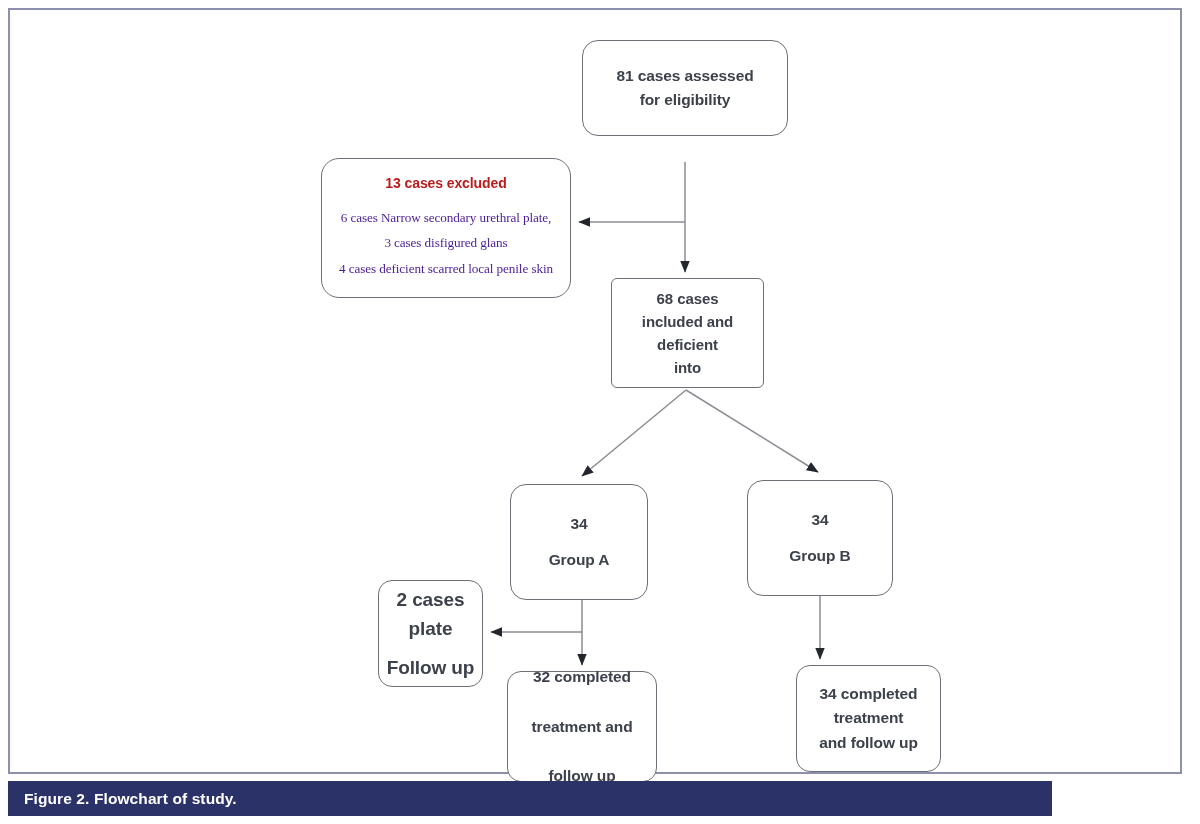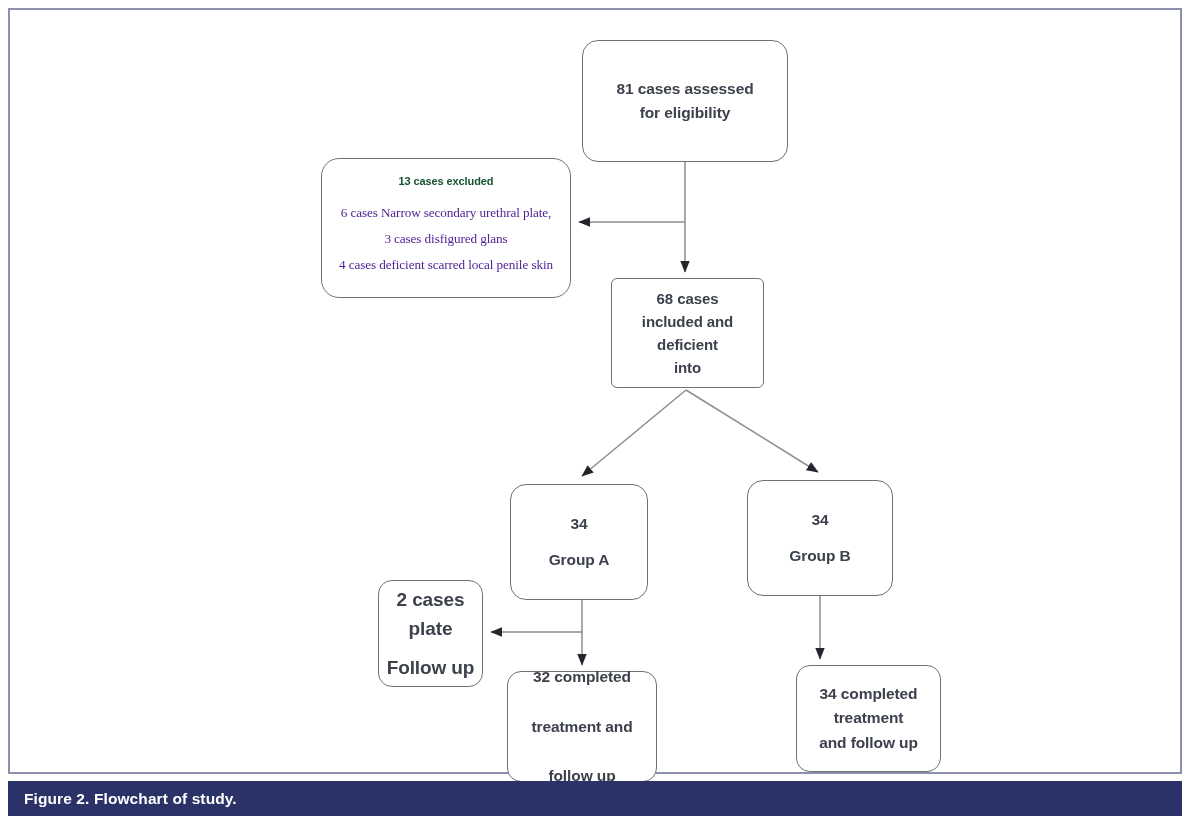--- a/index.html
+++ b/index.html
@@ -52,33 +52,33 @@
     line-height: 1.55;
     letter-spacing: -0.1px;
     padding: 4px 6px;
   }
   .node .line {
     display: block;
     white-space: nowrap;
   }
   
   #node-assessed {
-    left: 572px; top: 30px; width: 206px; height: 122px;
+    left: 572px; top: 30px; width: 206px; height: 96px;
     border-radius: 16px;
   }
   #node-excluded {
     left: 311px; top: 148px; width: 250px; height: 140px;
     border-radius: 18px;
     justify-content: flex-start;
     padding-top: 14px;
   }
   #node-excluded .title {
     font-weight: bold;
-    font-size: 11px;
-    color: #14532d;
+    font-size: 14px;
+    color: #b91c1c;
     margin-bottom: 10px;
   }
   #node-excluded .sub {
     font-family: "Liberation Serif", serif;
     font-weight: normal;
     font-size: 13.2px;
     color: #4c1d95;
     line-height: 1.5;
     margin: 3px 0;
     white-space: nowrap;
@@ -111,21 +111,21 @@
   #node-completed-b {
     left: 738px; top: 655px; width: 145px; height: 107px;
     border-radius: 14px;
     margin-left: 48px;
   }
   
   #caption-bar {
     position: absolute;
     left: 8px;
     top: 781px;
-    width: 1174px;
+    width: 1044px;
     height: 35px;
     background: #2b3268;
     display: flex;
     align-items: center;
   }
   #caption-text {
     color: #ffffff;
     font-size: 15.5px;
     font-weight: bold;
     padding-left: 16px;

